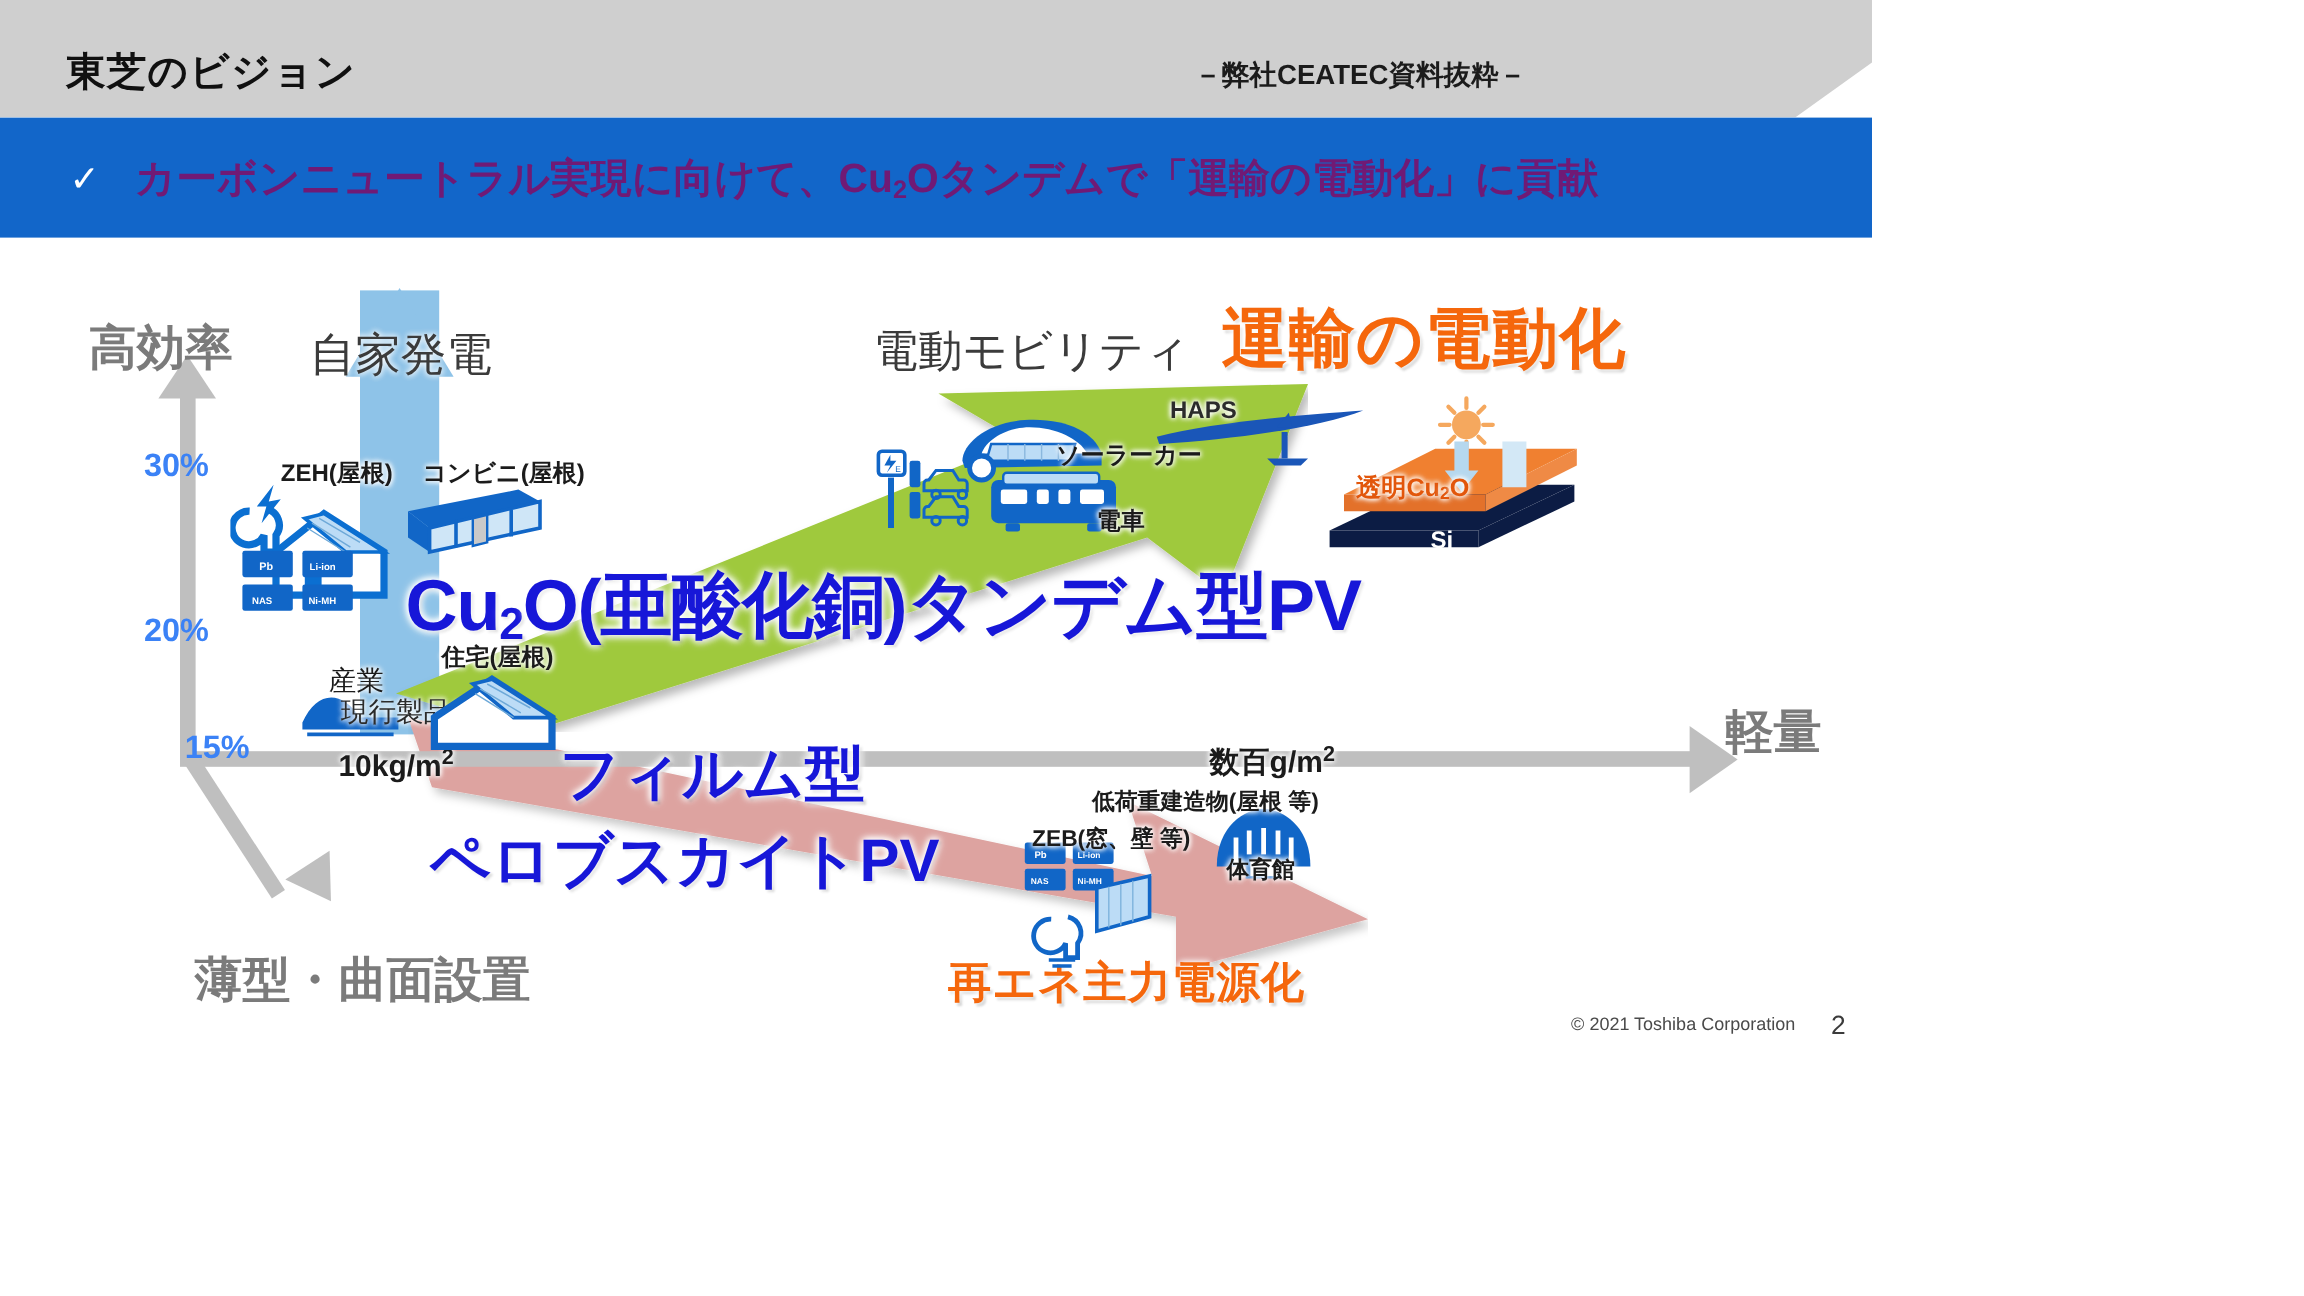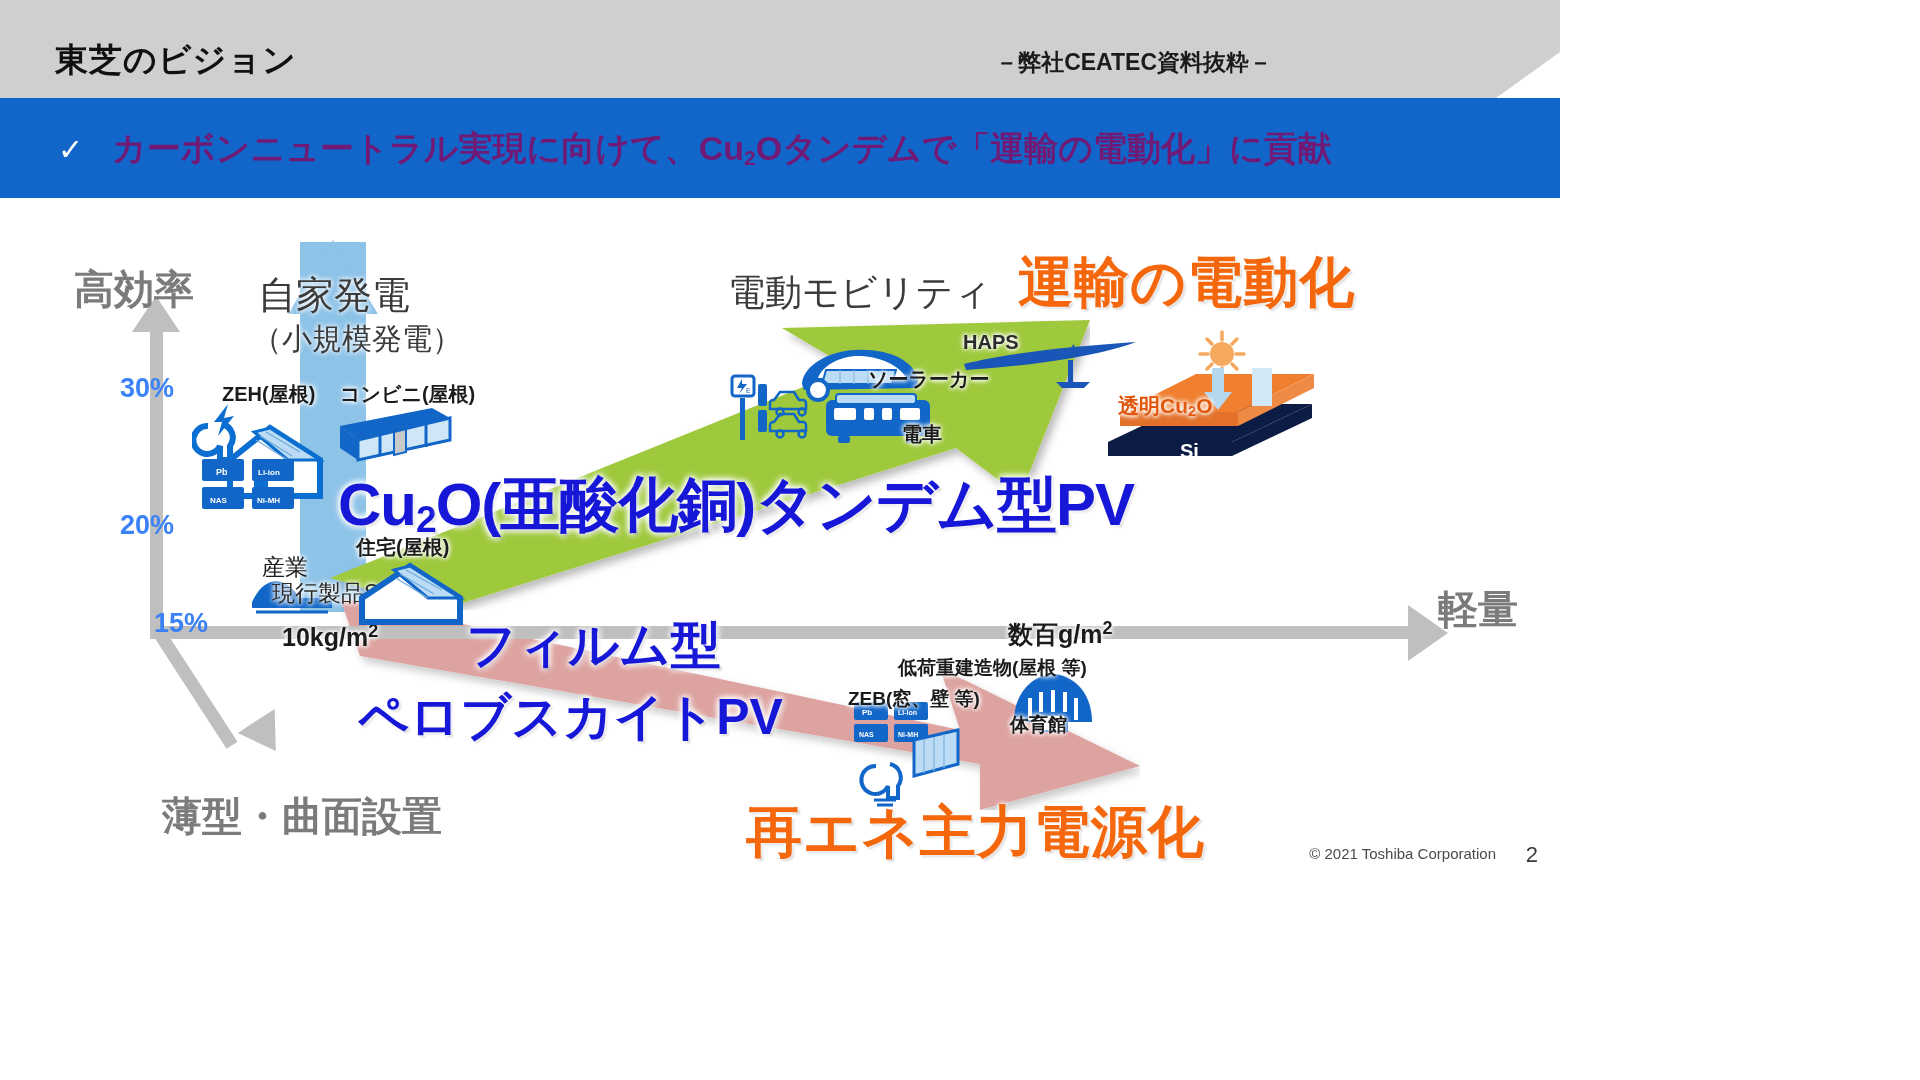--- a/index.html
+++ b/index.html
@@ -199,21 +199,21 @@
   .film2 { left: 358px; top: 684px; font-size: 50px; }
 
   .orange-head {
     position: absolute;
     font-weight: bold;
     color: #f5670c;
     white-space: nowrap;
     text-shadow: 0 0 5px #fff, 0 0 5px #fff, 2px 2px 2px rgba(0,0,0,.22);
   }
   .oh-transport { left: 1018px; top: 246px; font-size: 55px; letter-spacing: 1px;}
-  .oh-renew     { left: 746px;  top: 795px; font-size: 56px; letter-spacing: 1px;}
+  .oh-renew     { left: 790px;  top: 795px; font-size: 36px; letter-spacing: 1px;}
 
   .gray-head {
     position: absolute;
     font-weight: normal;
     color: #3b3b3b;
     white-space: nowrap;
     text-shadow: 0 0 5px #fff, 0 0 5px #fff;
   }
   .gh-self1  { left: 258px; top: 270px; font-size: 38px; }
   .gh-self2  { left: 252px; top: 319px; font-size: 30px; }
@@ -221,20 +221,21 @@
   .gh-large  { left: 1106px; top: 753px; font-size: 33px; }
 
   
   .lab {
     position: absolute;
     font-size: 20px;
     font-weight: bold;
     color: #1b1b1b;
     white-space: nowrap;
     text-shadow: 0 0 4px #fff, 0 0 4px #fff, 0 0 6px #fff;
+    margin-left: 12px;
   }
   .lab-zeh    { left: 222px; top: 381px; }
   .lab-conv   { left: 340px; top: 381px; }
   .lab-house  { left: 356px; top: 534px; }
   .lab-ind    { left: 262px; top: 552px; font-weight: normal; font-size: 23px;}
   .lab-cursi  { left: 272px; top: 578px; font-weight: normal; font-size: 23px; color:#2b2b2b;}
   .lab-solar  { left: 868px; top: 366px; }
   .lab-train  { left: 902px; top: 421px; }
   .lab-haps   { left: 963px; top: 331px; color: #2b2b2b; }
   .lab-lowload{ left: 898px; top: 655px; font-size: 19px;}
@@ -312,21 +313,20 @@
   <div class="axis-cap cap-thin">薄型・曲面設置</div>
 
   <div class="tick tick-30">30%</div>
   <div class="tick tick-20">20%</div>
   <div class="tick tick-15">15%</div>
 
   <div class="weight-lab w-left"><span>10kg/m</span><sup>2</sup></div>
   <div class="weight-lab w-right"><span>数百g/m</span><sup>2</sup></div>
 
   <div class="gray-head gh-self1">自家発電</div>
-  <div class="gray-head gh-self2">（小規模発電）</div>
   <div class="gray-head gh-mob">電動モビリティ</div>
 
   <div class="orange-head oh-transport">運輸の電動化</div>
   <div class="orange-head oh-renew">再エネ主力電源化</div>
 
   <svg class="icon" style="left:192px; top:400px;" width="150" height="110" viewBox="0 0 150 110" xmlns="http://www.w3.org/2000/svg">
     <g fill="none" stroke="#0b6fd1" stroke-width="6">
       <path d="M16 26 a14 14 0 1 0 12 20 l0 14 l10 0 l0 -14 a14 14 0 0 0 -8 -22" fill="#fff"></path>
       <path d="M12 64 h22 M15 70 h16 M18 76 h10" stroke-width="3.5"></path>
       <polygon points="38,60 78,28 128,60 128,96 38,96" fill="#fff"></polygon>

